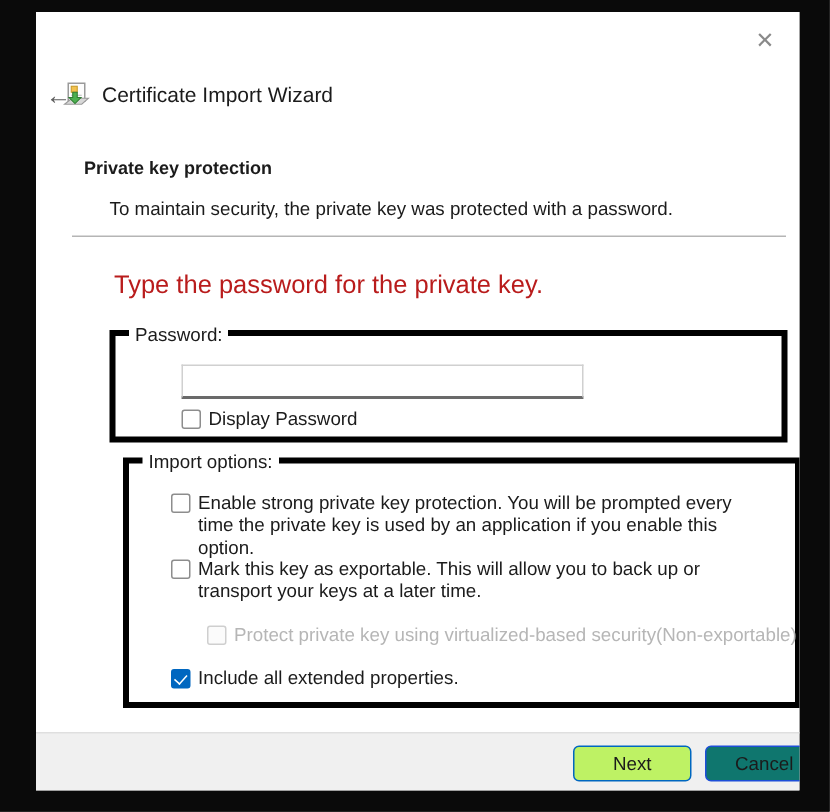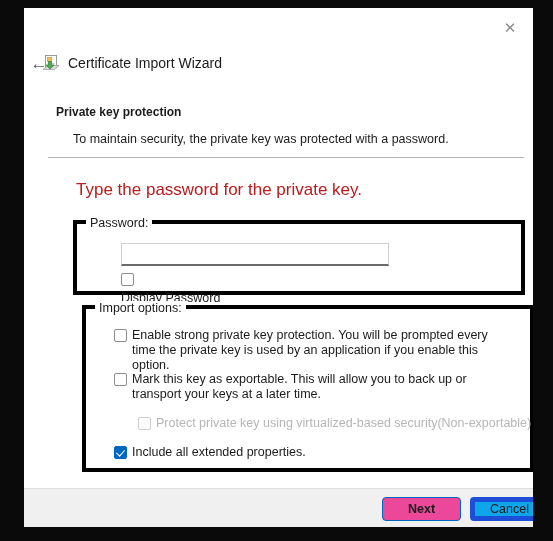--- a/index.html
+++ b/index.html
@@ -214,56 +214,55 @@
   }
   .cb-label {
     font-size: 12.5px;
     color: #1b1b1b;
     line-height: 15px;
   }
   .cb-label.disabled {
     color: #b6b6b6;
   }
 
-  #cb-display-password { left: 44px; top: 48px; flex-direction: column; }
+  #cb-display-password { left: 44px; top: 48px; }
   #cb-strong-protection { left: 28px; top: 19px; width: 400px; }
   #cb-exportable { left: 28px; top: 63px; width: 405px; }
   #cb-vbs { left: 28px; top: 107px; width: 405px; padding-left: 24px; }
   #cb-extended { left: 28px; top: 136px; width: 405px; }
 
   
   #footer {
     position: absolute;
     left: 0;
     bottom: 0;
     width: 509px;
     height: 38px;
     background: #f0f0f0;
     border-top: 1px solid #dfdfdf;
   }
   .dlg-button {
     position: absolute;
     top: 8px;
     height: 24px;
     box-sizing: border-box;
-    background: #0ea5e9;
-    border: 5px solid #1d4ed8;
+    background: #0f766e;
+    border: 1px solid #1d4ed8;
     border-radius: 4px;
     font-family: "Liberation Sans", sans-serif;
     font-size: 12.5px;
     color: #1b1b1b;
     cursor: default;
     padding: 0;
   }
   #next-button {
     left: 358px;
     width: 79px;
     border: 1.5px solid #0067c0;
-    background: #ec4899;
-    font-weight: bold;
+    background: #bef264;
   }
   #cancel-button {
     left: 446px;
     width: 79px;
   }
 </style>
 </head>
 <body>
 
 <div id="outer-frame"></div>

